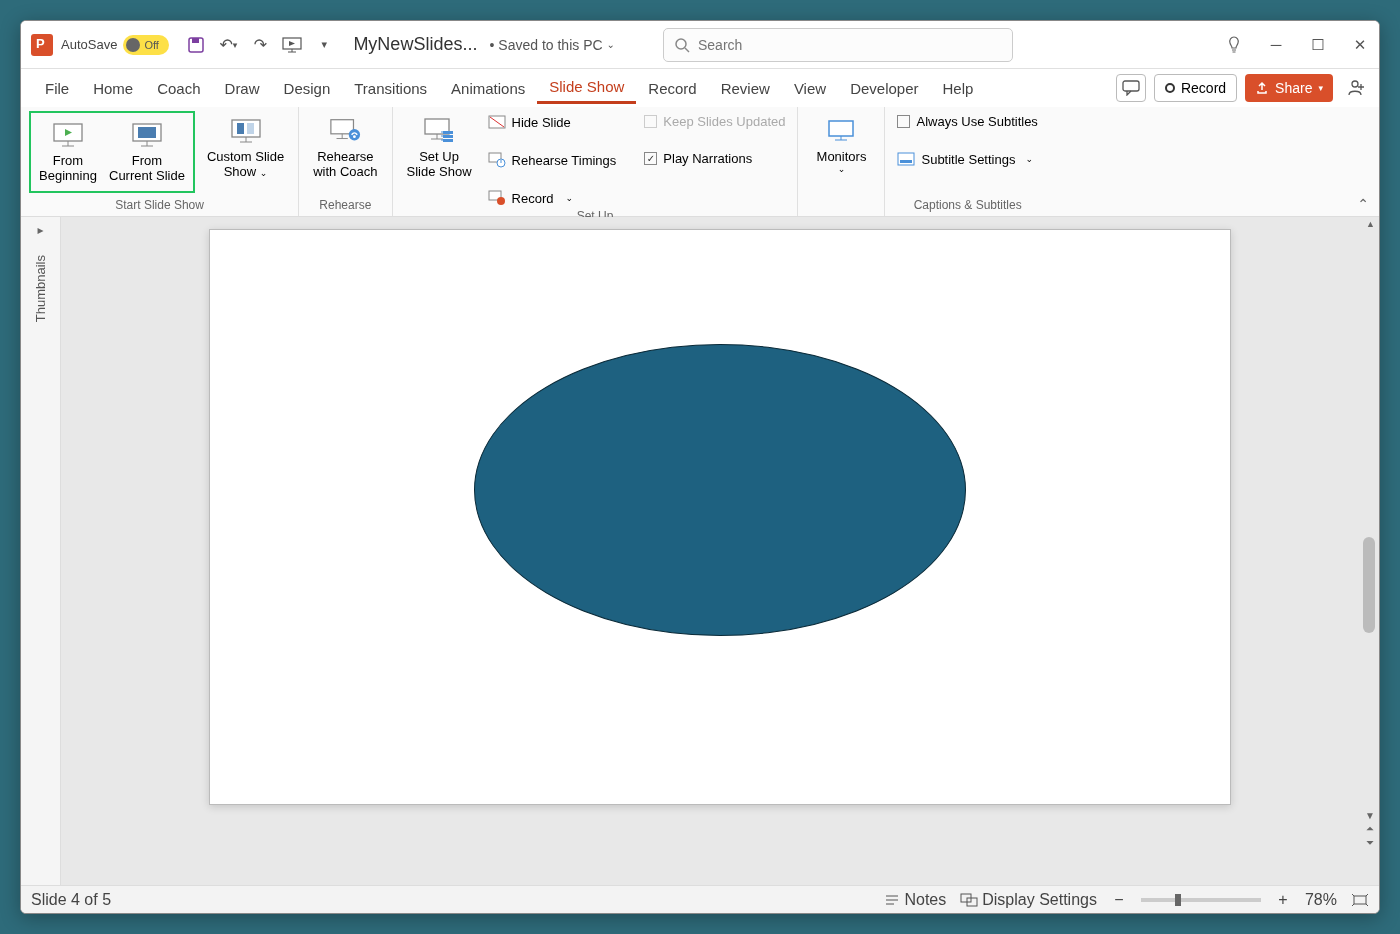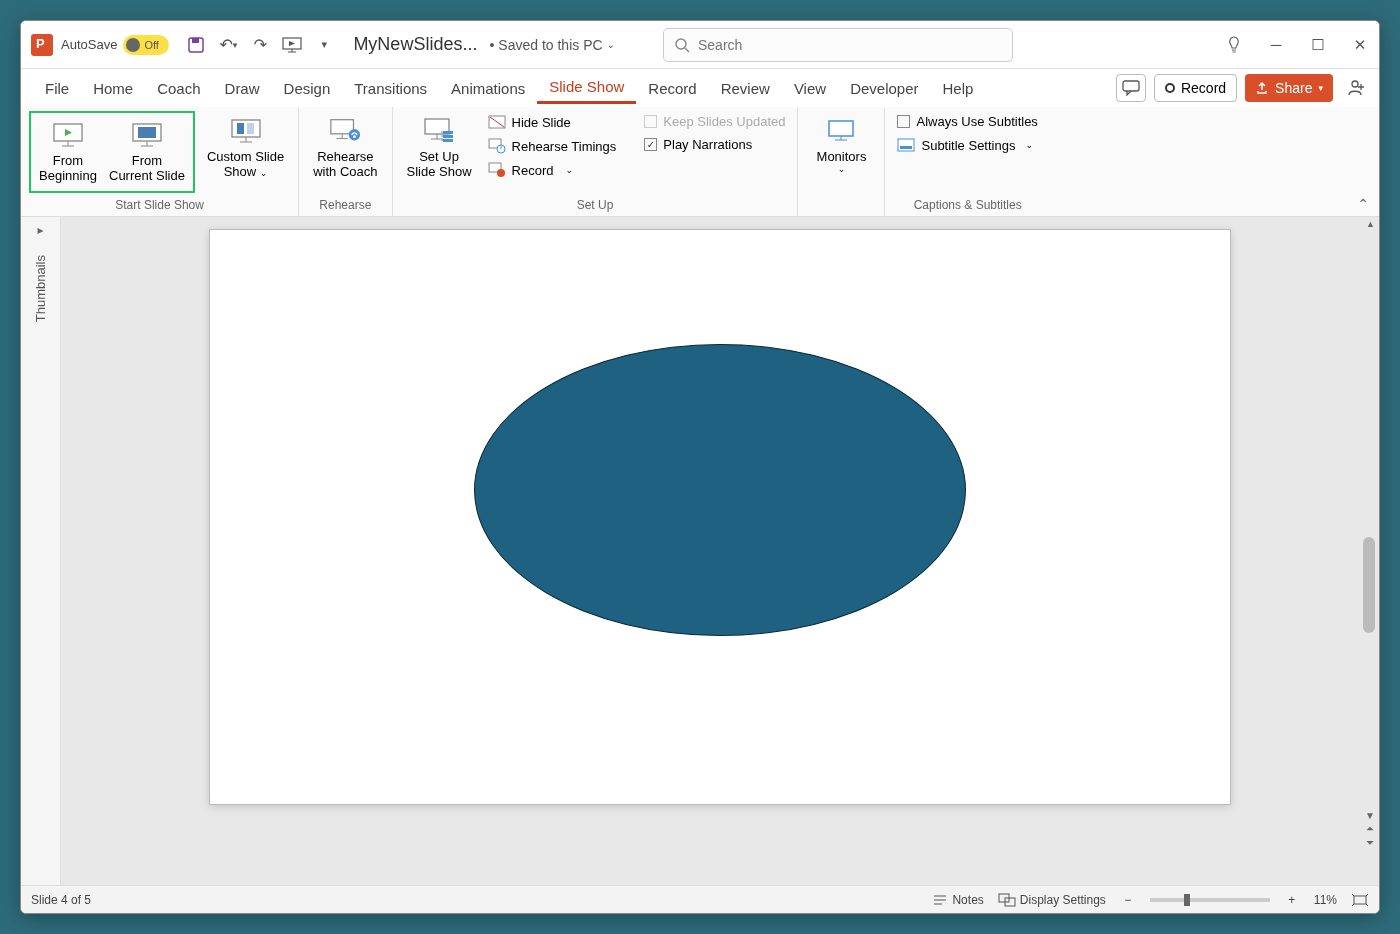--- a/index.html
+++ b/index.html
@@ -40,39 +40,39 @@
   .group { border-right: 1px solid #e0e0e0; padding: 4px 8px 0 8px; display:flex;flex-direction:column;}
   .group-content { display: flex; align-items: flex-start; gap: 6px; flex:1;}
   .group-label { text-align: center; font-size: 12px; color: #666; padding-bottom: 4px; }
   .bigbtn { display: flex; flex-direction: column; align-items: center; padding: 6px 6px; font-size: 13px; text-align: center; min-width: 70px; cursor:pointer;}
   .bigbtn .ic { width: 32px; height: 28px; margin-bottom: 4px; display:flex;align-items:center;justify-content:center;}
   .highlight-box { border: 2px solid #22c55e; padding:2px; display:flex;}
   .smallbtn { display: flex; align-items: center; gap: 6px; font-size: 13px; padding: 3px 4px; cursor:pointer;}
   .smallbtn .sic{width:18px;height:16px;display:flex;align-items:center;justify-content:center;}
   .chk { width: 13px; height: 13px; border: 1px solid #888; display:inline-flex;align-items:center;justify-content:center;font-size:10px;color:#333;}
   .chk.checked::after{content:"✓";}
-  .stack { display: flex; flex-direction: column; gap: 2px; }
+  .stack { display: flex; flex-direction: column; gap: 16px; }
   .disabled{color:#aaa;}
   .collapse-rib{margin-left:auto;padding:4px 10px;color:#666;cursor:pointer;align-self:flex-end;font-size:14px;}
 
   
   .workspace { flex: 1; display: flex; background: #e8e8e8; position:relative;}
   .thumb-pane { width: 40px; background: #f5f5f5; border-right: 1px solid #ddd; display:flex;flex-direction:column;align-items:center;}
   .thumb-toggle{font-size:12px;color:#666;margin-top:6px;}
   .thumb-label{writing-mode:vertical-rl;transform:rotate(180deg);font-size:13px;color:#555;margin-top:18px;}
   .canvas-area { flex: 1; position: relative; overflow:hidden;}
   .slide { position: absolute; left: 148px; top: 12px; width: 1022px; height: 576px; background: #fff; border: 1px solid #bbb; box-shadow: 0 2px 8px rgba(0,0,0,0.15);}
   .oval { position: absolute; left: 264px; top: 114px; width: 492px; height: 292px; background: #1e6180; border: 1.5px solid #0a2a38; border-radius: 50%; }
   .scrollbar-v{position:absolute;right:2px;top:0;bottom:34px;width:16px;}
   .scroll-thumb{position:absolute;right:2px;top:320px;width:12px;height:96px;background:#bbb;border-radius:6px;}
   .scroll-arrows{position:absolute;right:2px;bottom:36px;display:flex;flex-direction:column;gap:2px;}
   .sa{font-size:10px;color:#666;width:14px;text-align:center;}
   
   
-  .statusbar { height: 28px; background: #f3f3f3; border-top: 1px solid #ddd; display: flex; align-items: center; padding: 0 10px; font-size: 12px; color: #444; gap: 16px;}
+  .statusbar { height: 28px; background: #f3f3f3; border-top: 1px solid #ddd; display: flex; align-items: center; padding: 0 10px; font-size: 16px; color: #444; gap: 16px;}
   .status-right { margin-left: auto; display: flex; align-items: center; gap: 14px; }
   .zoom-slider { width: 120px; height: 4px; background: #ccc; position: relative; }
   .zoom-knob { position: absolute; left: 34px; top: -4px; width: 6px; height: 12px; background: #666; }
   .zbtn{width:16px;text-align:center;cursor:pointer;}
   .fit-ic{font-size:14px;}
   
   svg{display:block;}
 </style>
 </head>
 <body>
@@ -388,21 +388,21 @@
               <rect x="7" y="5" width="10" height="8" fill="none" stroke="#555"></rect>
             </svg>
           </span>
         <span>Display Settings</span>
       </span>
       <span class="zbtn">−</span>
       <div class="zoom-slider">
         <div class="zoom-knob"></div>
       </div>
       <span class="zbtn">+</span>
-      <span>11%</span>
+      <span>78%</span>
       <span class="fit-ic">
         <svg width="18" height="14">
             <rect x="3" y="3" width="12" height="8" fill="none" stroke="#555"></rect>
             <path d="M1 1 L3 3 M17 1 L15 3 M1 13 L3 11 M17 13 L15 11" stroke="#555"></path>
           </svg>
       </span>
     </div>
   </div>
 
 </div>

